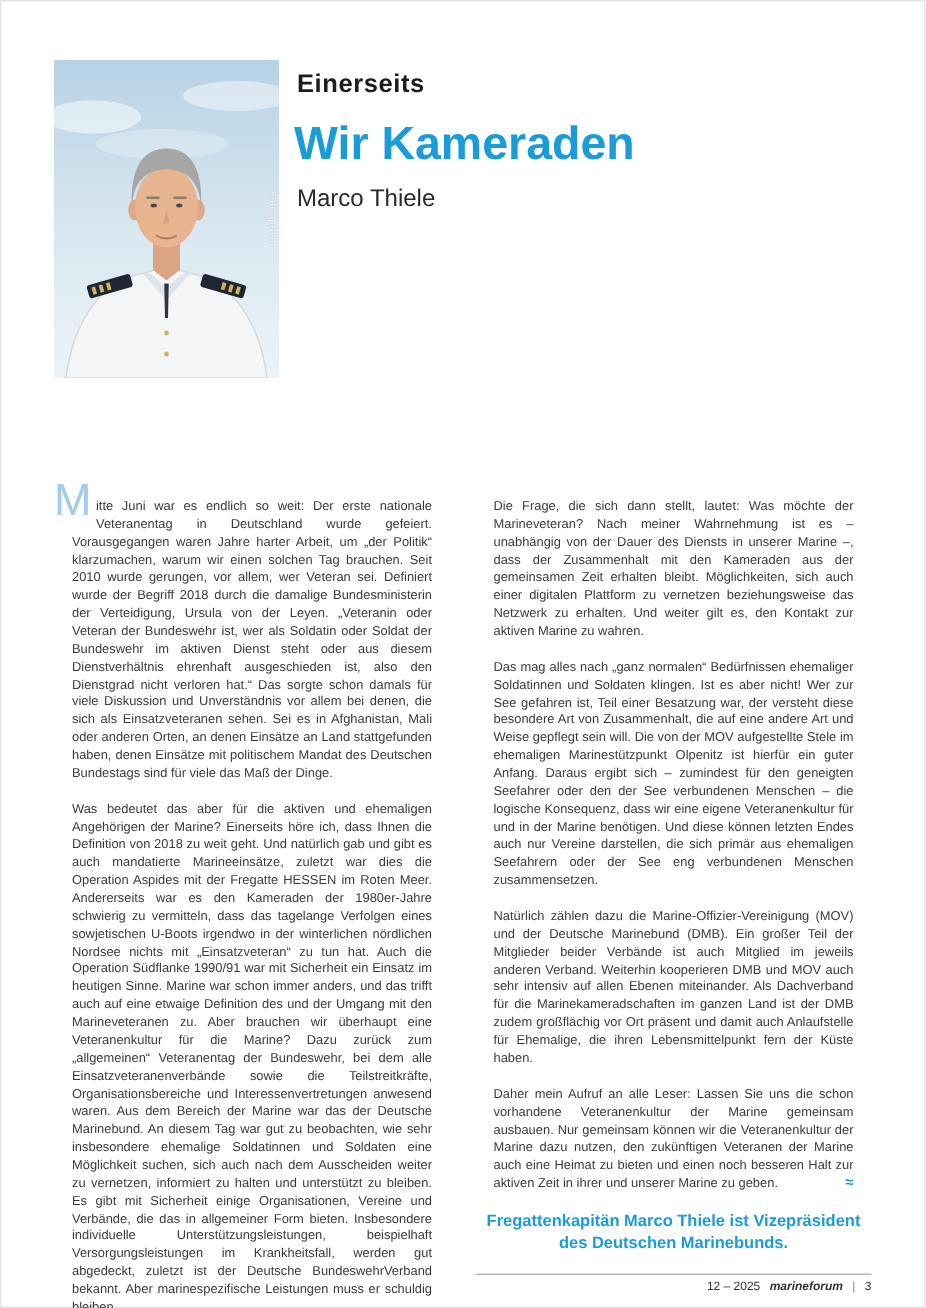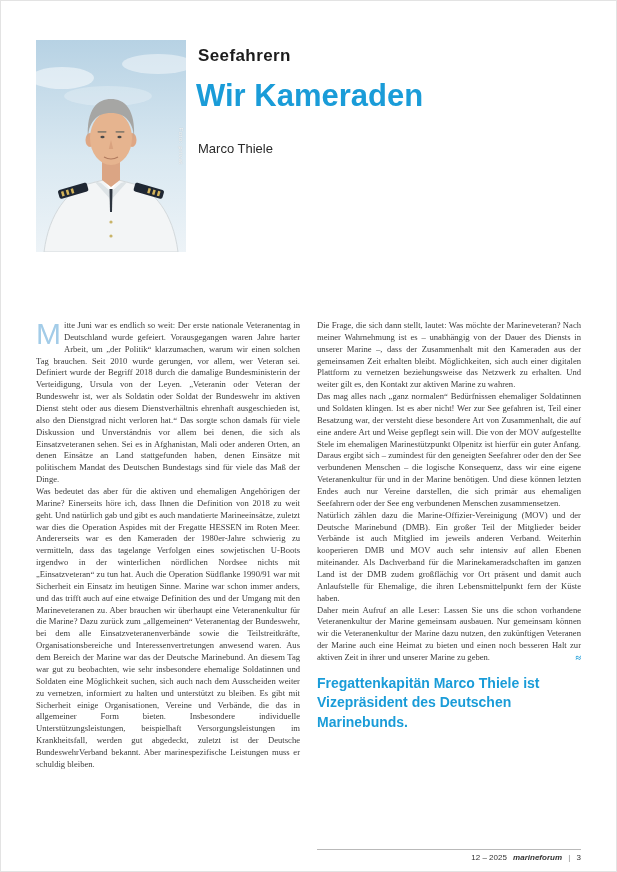--- a/index.html
+++ b/index.html
@@ -47,66 +47,65 @@
     position: absolute;
     left: 196px; top: 80px;
     margin: 0;
     font-size: 31px;
     line-height: 1.05;
     font-weight: bold;
     color: var(--accent, #1a9cd8);
   }
   .author {
     position: absolute;
-    left: 198px; top: 141px;
-    font-size: 13px;
+    left: 198px; top: 124px;
+    font-size: 16px;
     color: #2a2a2a;
   }
 
   
   .body {
     position: absolute;
     left: 36px; top: 320px;
     width: 545px;
     display: flex;
     gap: 17px;
   }
   .col { width: 264px; }
   .body-p {
-    margin: 0;
+    margin: 12px;
     font-size: 8.6px;
     line-height: 1.38;
     text-align: justify;
     color: #3b3b3b;
     hyphens: auto;
-    font-family: Liberation Serif, serif;
     -webkit-hyphens: auto;
   }
   .dropcap {
     float: left;
     font-size: 30px;
     line-height: 23px;
     padding: 2px 3px 0 0;
     color: var(--dropcap, #a3cce8);
     font-weight: 400;
   }
   .endmark {
     float: right;
     color: var(--accent, #1a9cd8);
     font-weight: bold;
     font-size: 10px;
     line-height: 11px;
   }
   .author-note {
     margin-top: 10px;
-    font-size: 14px;
+    font-size: 11px;
     line-height: 1.38;
     font-weight: bold;
     color: var(--accent, #1a9cd8);
-    text-align: left;
+    text-align: center;
   }
 
   
   .footer-rule {
     position: absolute;
     left: 317px; right: 36px;
     top: 849px;
     height: 1px;
     background: #b9b9b9;
   }
@@ -175,21 +174,21 @@
       <rect x="61.5" y="91" width="9" height="1.7" rx="0.8" fill="#8a7d6d"></rect>
       <rect x="79.5" y="91" width="9" height="1.7" rx="0.8" fill="#8a7d6d"></rect>
       <ellipse cx="66.5" cy="97" rx="2.1" ry="1.3" fill="#4a4a4a"></ellipse>
       <ellipse cx="83.5" cy="97" rx="2.1" ry="1.3" fill="#4a4a4a"></ellipse>
       <path d="M75 100 L72.8 109 L77.2 109 Z" fill="#d9a27f"></path>
       <path d="M68 117 Q75 121 82 117" stroke="#b07a5e" stroke-width="1.2" fill="none"></path>
     </svg>
     <span class="photo-credit">Foto: privat</span>
   </div>
 
-  <div class="kicker">Seefahrern</div>
+  <div class="kicker">Einerseits</div>
   <h1 class="title">Wir Kameraden</h1>
   <div class="author">Marco Thiele</div>
 
   <div class="body">
     <div class="col">
       <span class="dropcap">M</span>
       <div>
           <p class="body-p">itte Juni war es endlich so weit: Der erste nationale Veteranentag in Deutschland wurde gefeiert. Vorausgegangen waren Jahre harter Arbeit, um „der Politik“ klarzumachen, warum wir einen solchen Tag brauchen. Seit 2010 wurde gerungen, vor allem, wer Veteran sei. Definiert wurde der Begriff 2018 durch die damalige Bundesministerin der Verteidigung, Ursula von der Leyen. „Veteranin oder Veteran der Bundeswehr ist, wer als Soldatin oder Soldat der Bundeswehr im aktiven Dienst steht oder aus diesem Dienstverhältnis ehrenhaft ausgeschieden ist, also den Dienstgrad nicht verloren hat.“ Das sorgte schon damals für viele Diskussion und Unverständnis vor allem bei denen, die sich als Einsatzveteranen sehen. Sei es in Afghanistan, Mali oder anderen Orten, an denen Einsätze an Land stattgefunden haben, denen Einsätze mit politischem Mandat des Deutschen Bundestags sind für viele das Maß der Dinge.</p>
           <p class="body-p">Was bedeutet das aber für die aktiven und ehemaligen Angehörigen der Marine? Einerseits höre ich, dass Ihnen die Definition von 2018 zu weit geht. Und natürlich gab und gibt es auch mandatierte Marineeinsätze, zuletzt war dies die Operation Aspides mit der Fregatte HESSEN im Roten Meer. Andererseits war es den Kameraden der 1980er-Jahre schwierig zu vermitteln, dass das tagelange Verfolgen eines sowjetischen U-Boots irgendwo in der winterlichen nördlichen Nordsee nichts mit „Einsatzveteran“ zu tun hat. Auch die Operation Südflanke 1990/91 war mit Sicherheit ein Einsatz im heutigen Sinne. Marine war schon immer anders, und das trifft auch auf eine etwaige Definition des und der Umgang mit den Marineveteranen zu. Aber brauchen wir überhaupt eine Veteranenkultur für die Marine? Dazu zurück zum „allgemeinen“ Veteranentag der Bundeswehr, bei dem alle Einsatzveteranenverbände sowie die Teilstreitkräfte, Organisationsbereiche und Interessenvertretungen anwesend waren. Aus dem Bereich der Marine war das der Deutsche Marinebund. An diesem Tag war gut zu beobachten, wie sehr insbesondere ehemalige Soldatinnen und Soldaten eine Möglichkeit suchen, sich auch nach dem Ausscheiden weiter zu vernetzen, informiert zu halten und unterstützt zu bleiben. Es gibt mit Sicherheit einige Organisationen, Vereine und Verbände, die das in allgemeiner Form bieten. Insbesondere individuelle Unterstützungsleistungen, beispielhaft Versorgungsleistungen im Krankheitsfall, werden gut abgedeckt, zuletzt ist der Deutsche BundeswehrVerband bekannt. Aber marinespezifische Leistungen muss er schuldig bleiben.</p>
         </div>

